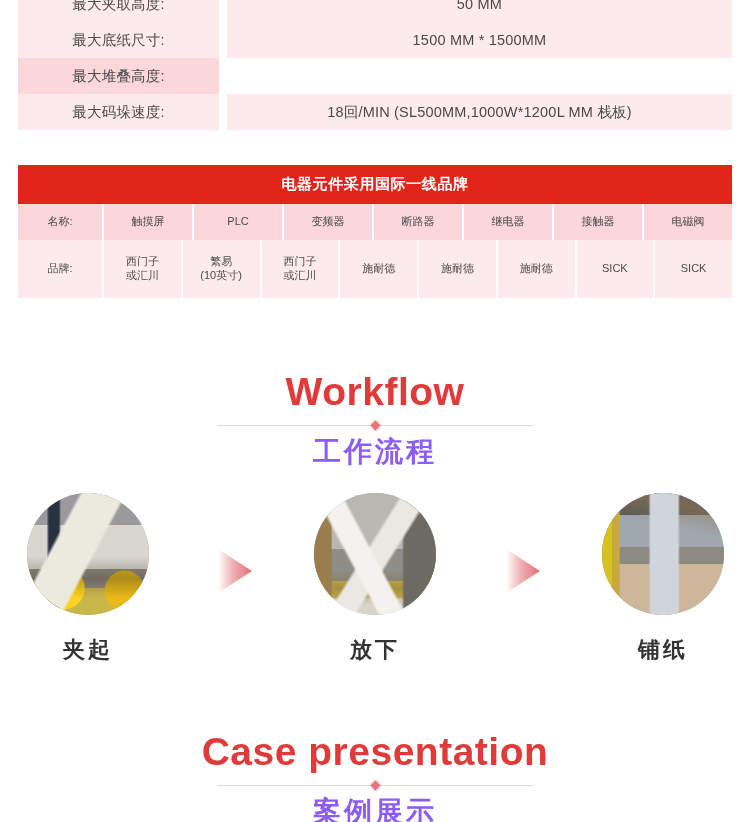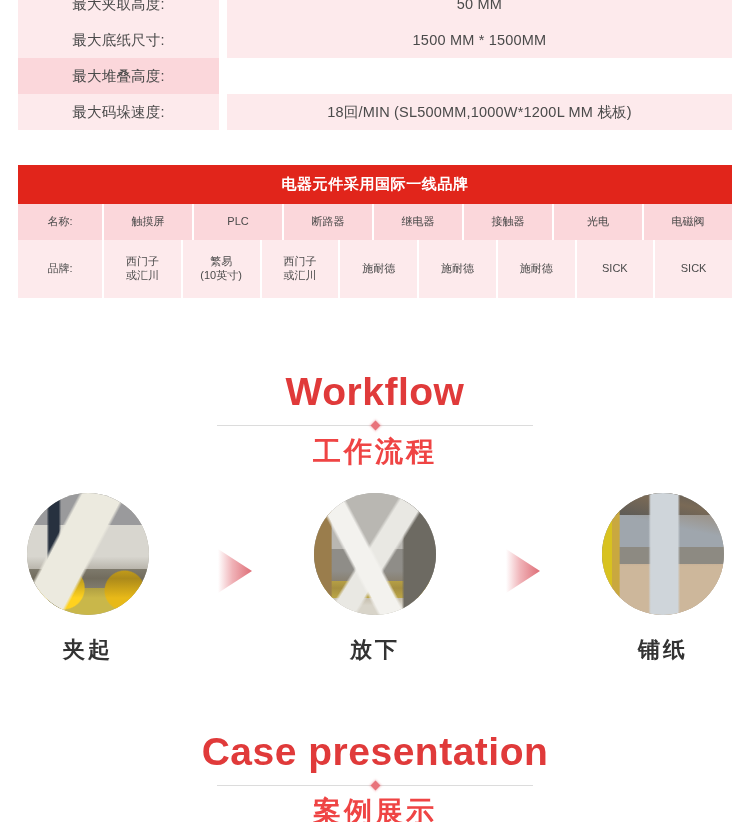--- a/index.html
+++ b/index.html
@@ -96,21 +96,21 @@
     width:7px; height:7px;
     margin-left:-3.5px; margin-top:-3.5px;
     background:#e8737b;
     transform:rotate(45deg);
     box-shadow:0 0 2px 1px rgba(232,115,123,.35);
   }
   .heading-cn {
     margin-top:11px;
     font-size:28px;
     font-weight:bold;
-    color:#ef4444;
+    color:#8b5cf6;
     letter-spacing:3px;
     line-height:1.1;
   }
 
   #workflow-heading { top:372px; }
   #case-heading { top:732px; }
 
   
   #workflow-steps {
     position:absolute;
@@ -224,24 +224,24 @@
   </div>
 </div>
 
 <div id="component-table">
   <div id="component-header">电器元件采用国际一线品牌</div>
 
   <div class="comp-row names">
     <div class="comp-cell first">名称:</div>
     <div class="comp-cell rest">触摸屏</div>
     <div class="comp-cell rest">PLC</div>
+    <div class="comp-cell rest">变频器</div>
     <div class="comp-cell rest">断路器</div>
     <div class="comp-cell rest">继电器</div>
     <div class="comp-cell rest">接触器</div>
-    <div class="comp-cell rest">光电</div>
     <div class="comp-cell rest">电磁阀</div>
   </div>
 
   <div class="comp-row brands">
     <div class="comp-cell first">品牌:</div>
     <div class="comp-cell rest">西门子<br>或汇川</div>
     <div class="comp-cell rest">繁易<br>(10英寸)</div>
     <div class="comp-cell rest">西门子<br>或汇川</div>
     <div class="comp-cell rest">施耐德</div>
     <div class="comp-cell rest">施耐德</div>

